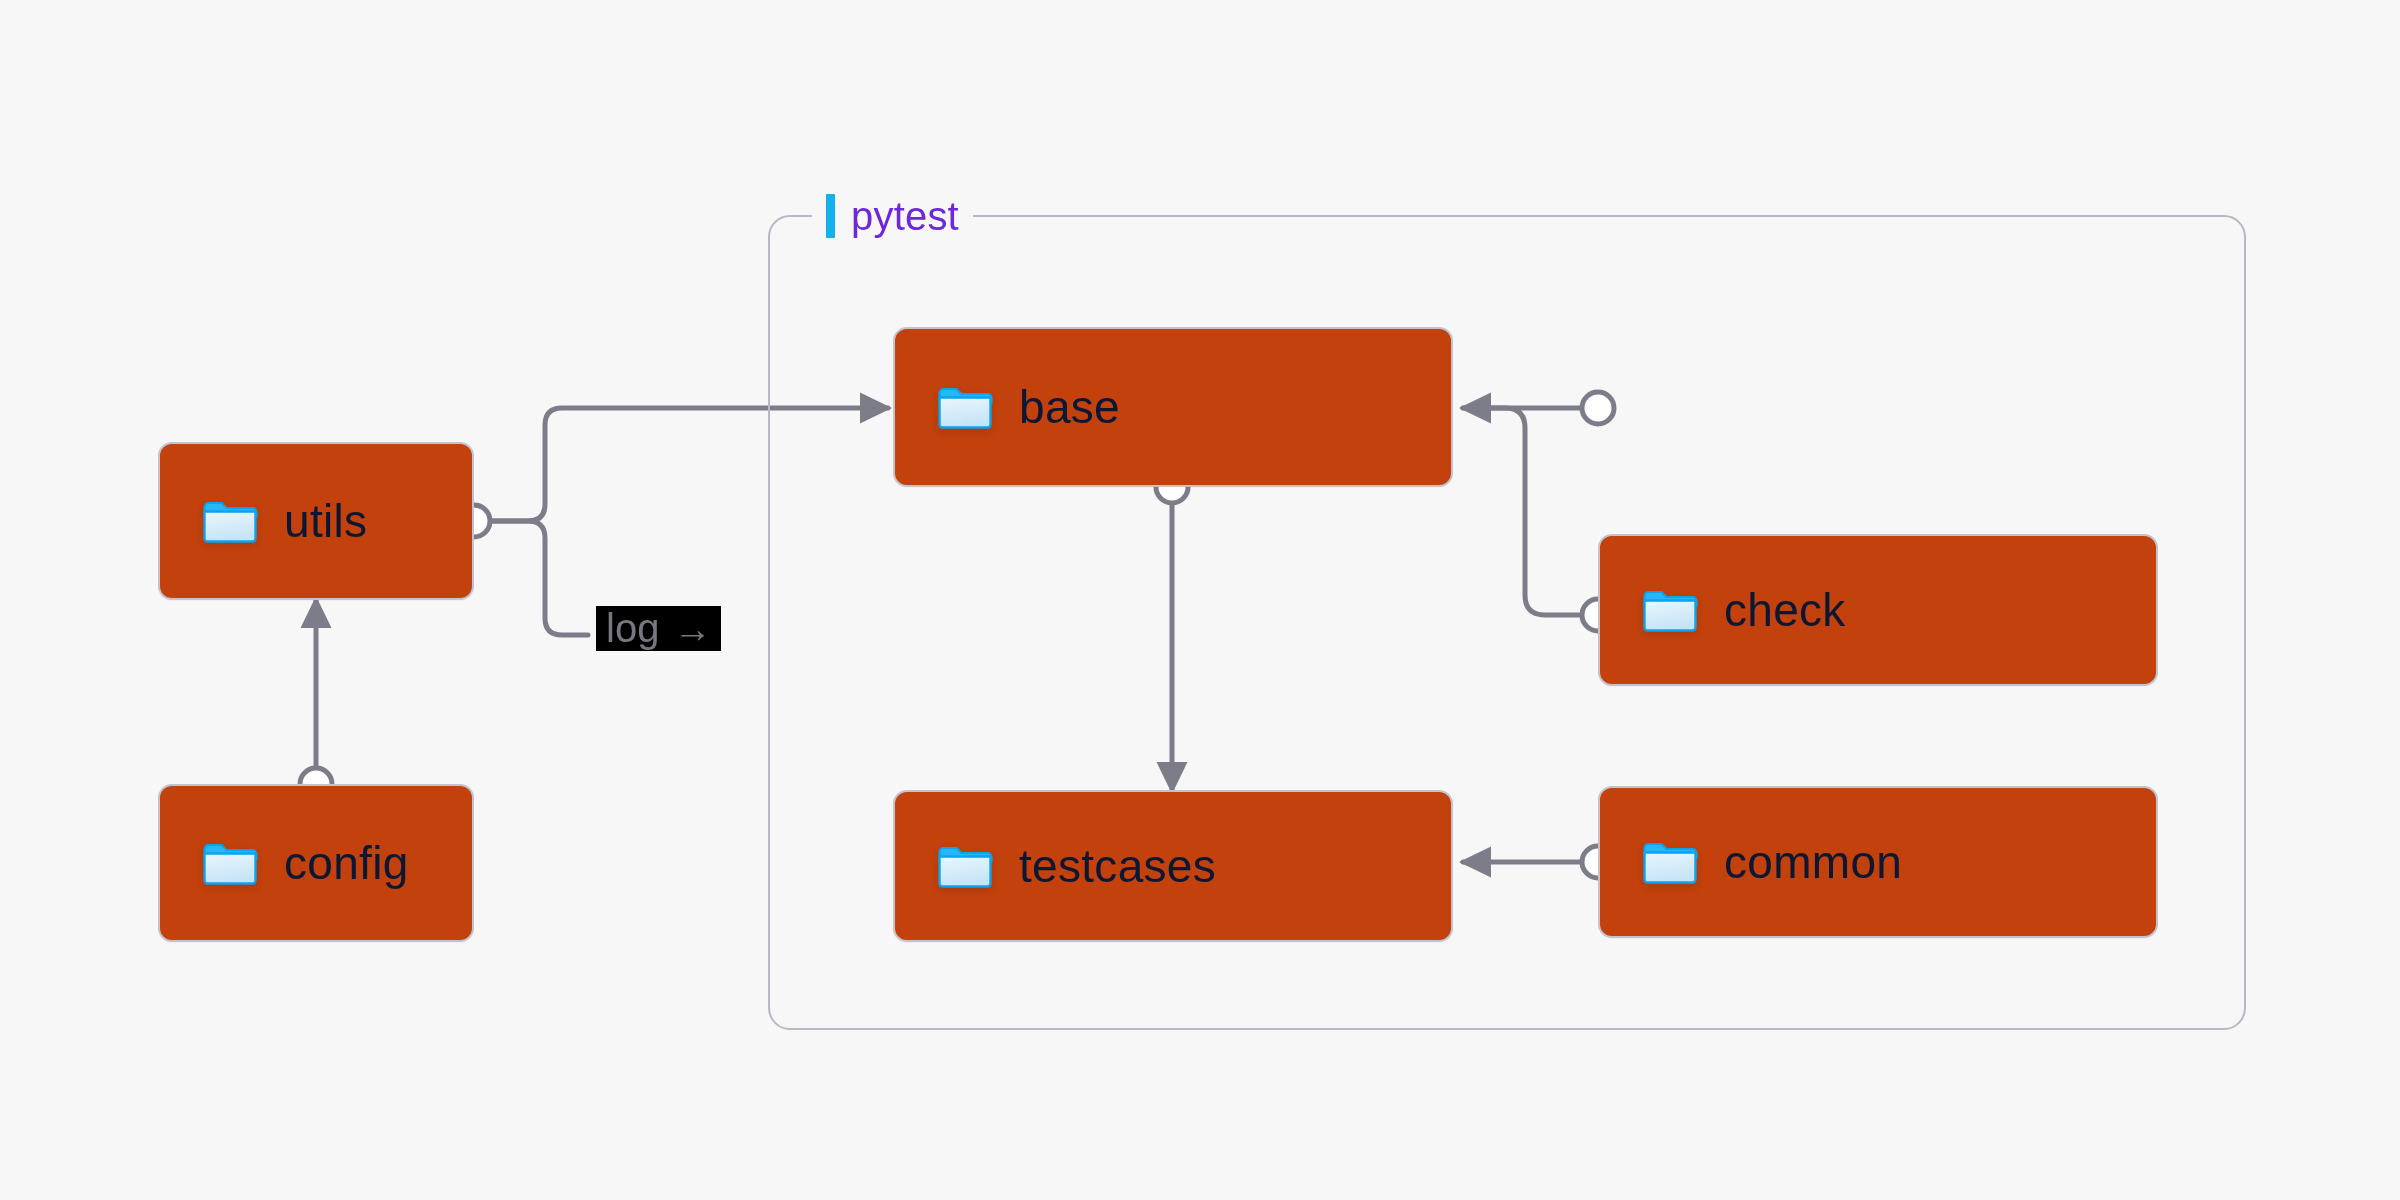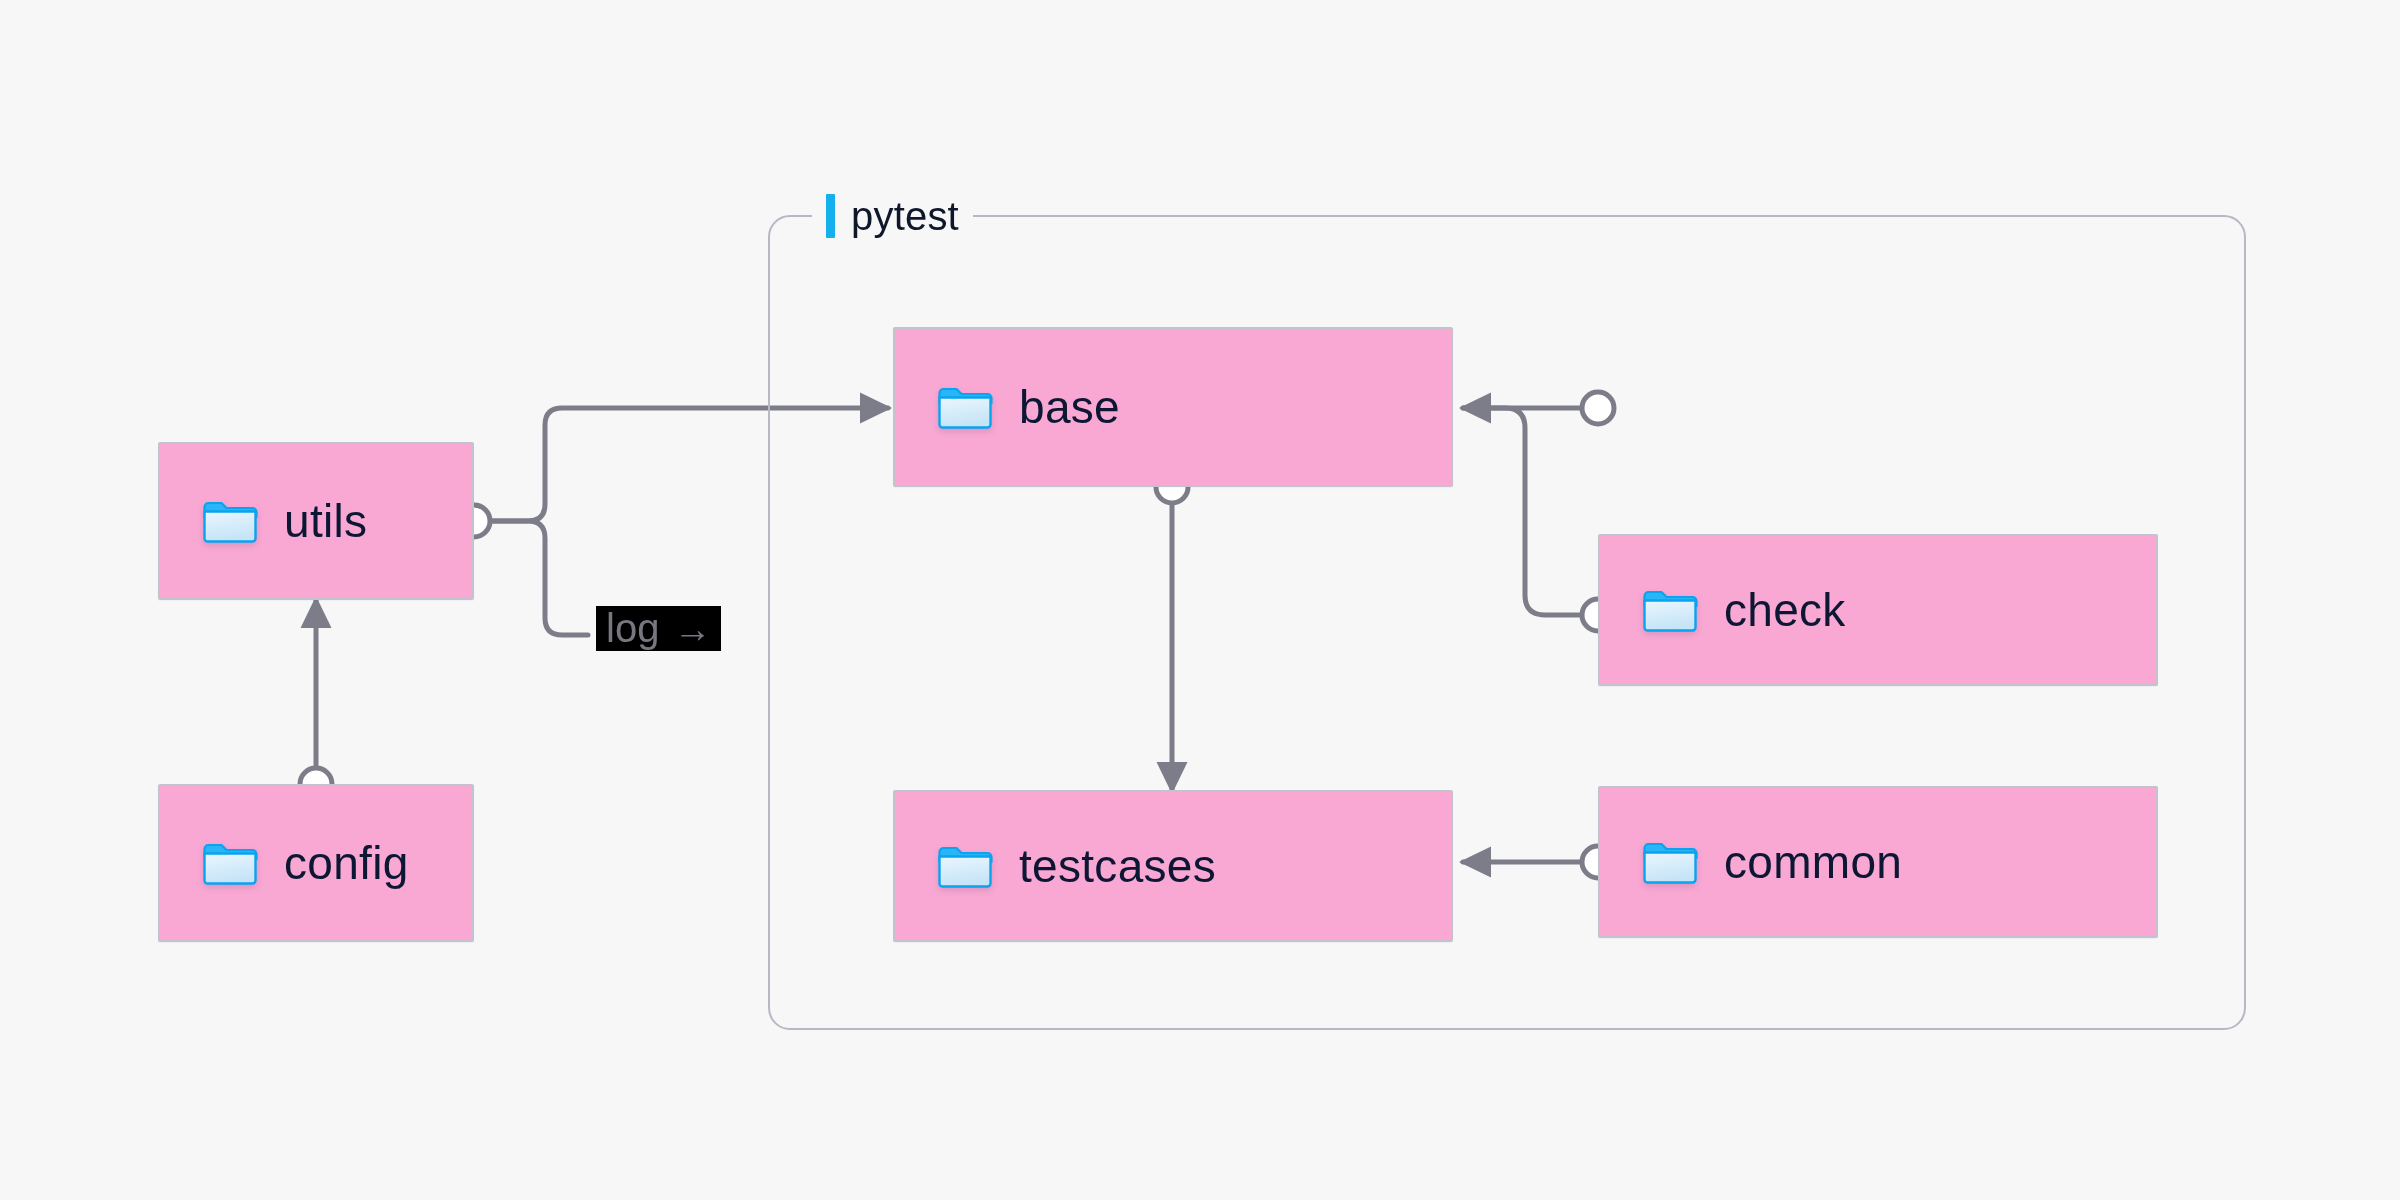--- a/index.html
+++ b/index.html
@@ -43,31 +43,31 @@
   }
   .group-accent {
     width: 9px;
     height: 44px;
     background: #14b0ee;
     border-radius: 1px;
     flex: none;
   }
   .group-title {
     font-size: 40px;
-    color: #0f172a;
+    color: #6d28d9;
     letter-spacing: .2px;
     white-space: nowrap;
   }
 
   
   .node {
     position: absolute;
-    background: #f9a8d4;
+    background: #c2410c;
     border: 2.5px solid #c3c3cd;
-    border-radius: 2px;
+    border-radius: 14px;
     box-sizing: border-box;
     display: flex;
     align-items: center;
     box-shadow: 0 1px 2px rgba(16,24,40,.04);
   }
   .node-inner {
     display: flex;
     align-items: center;
     gap: 26px;
     padding-left: 42px;

